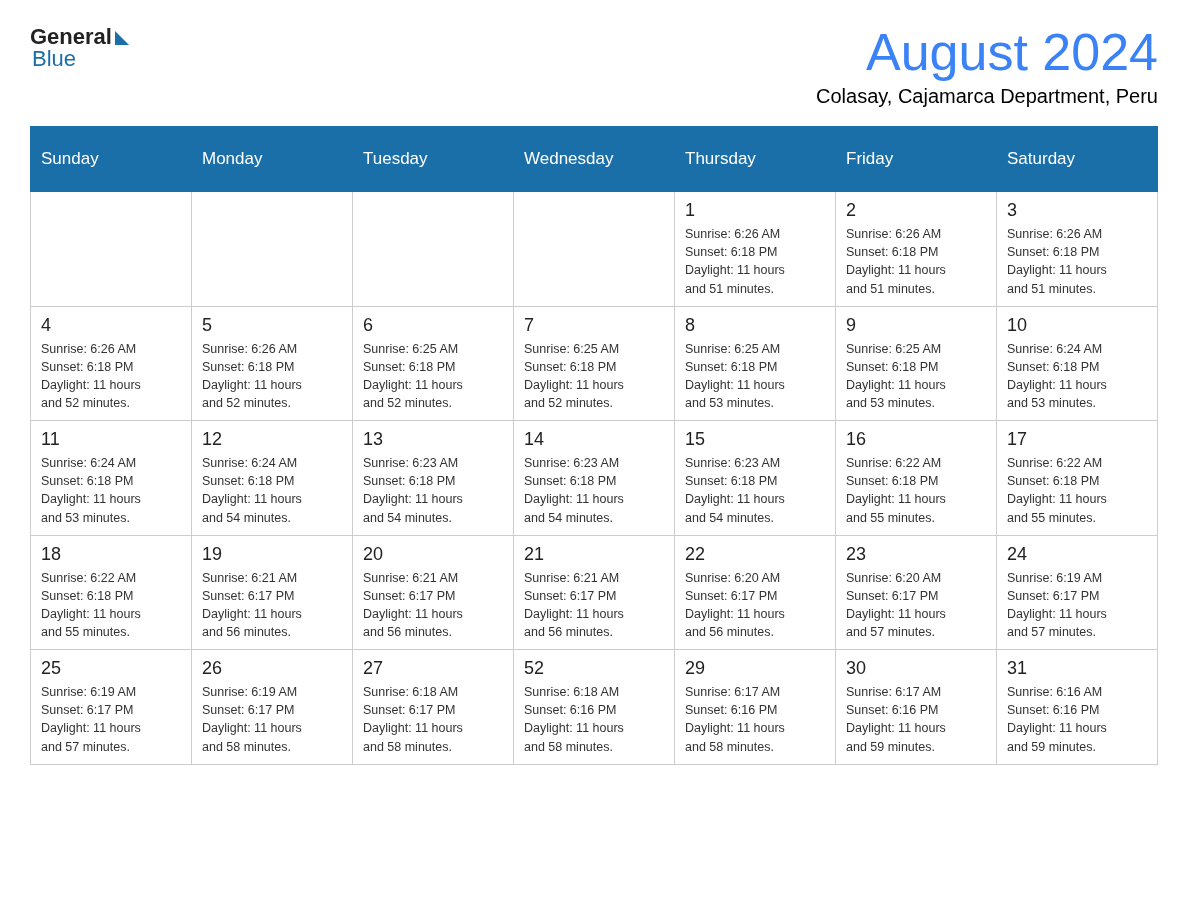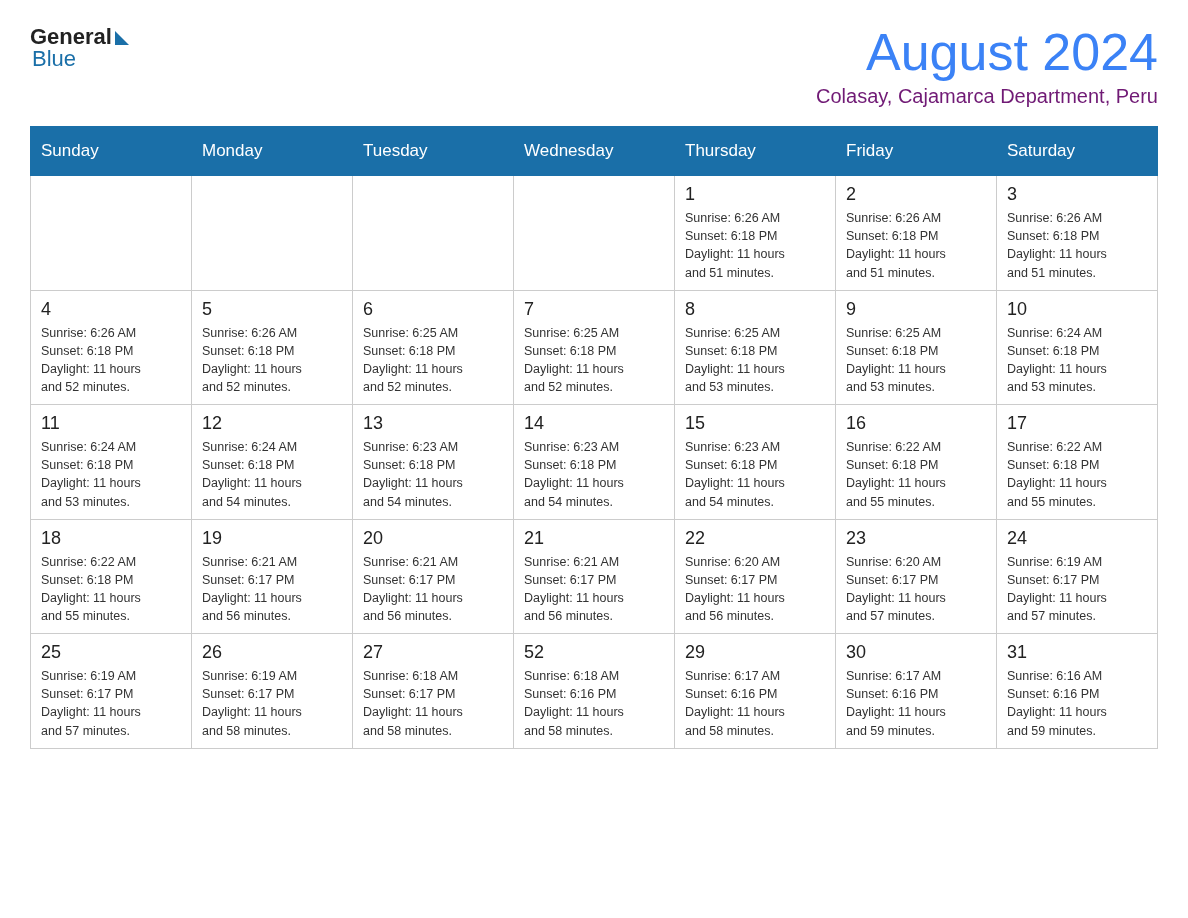--- a/index.html
+++ b/index.html
@@ -31,34 +31,34 @@
     }
     .title-area h1 {
       font-size: 52px;
       font-weight: normal;
       color: #3b82f6;
       line-height: 1.1;
     }
     .title-area h2 {
       font-size: 20px;
       font-weight: normal;
-      color: #701a75;
+      color: #000000;
       margin-top: 4px;
     }
     .calendar {
       width: 100%;
       border-collapse: collapse;
       border: 1px solid #1a6fa8;
     }
     .calendar thead tr th {
       background-color: #1a6fa8;
       color: #fff;
       font-size: 17px;
       font-weight: normal;
-      padding: 14px 10px;
+      padding: 22px 10px;
       text-align: left;
       border: 1px solid #1a6fa8;
     }
     .calendar tbody tr td {
       vertical-align: top;
       padding: 8px 10px;
       border: 1px solid #ccc;
       width: 14.28%;
       height: 100px;
     }

